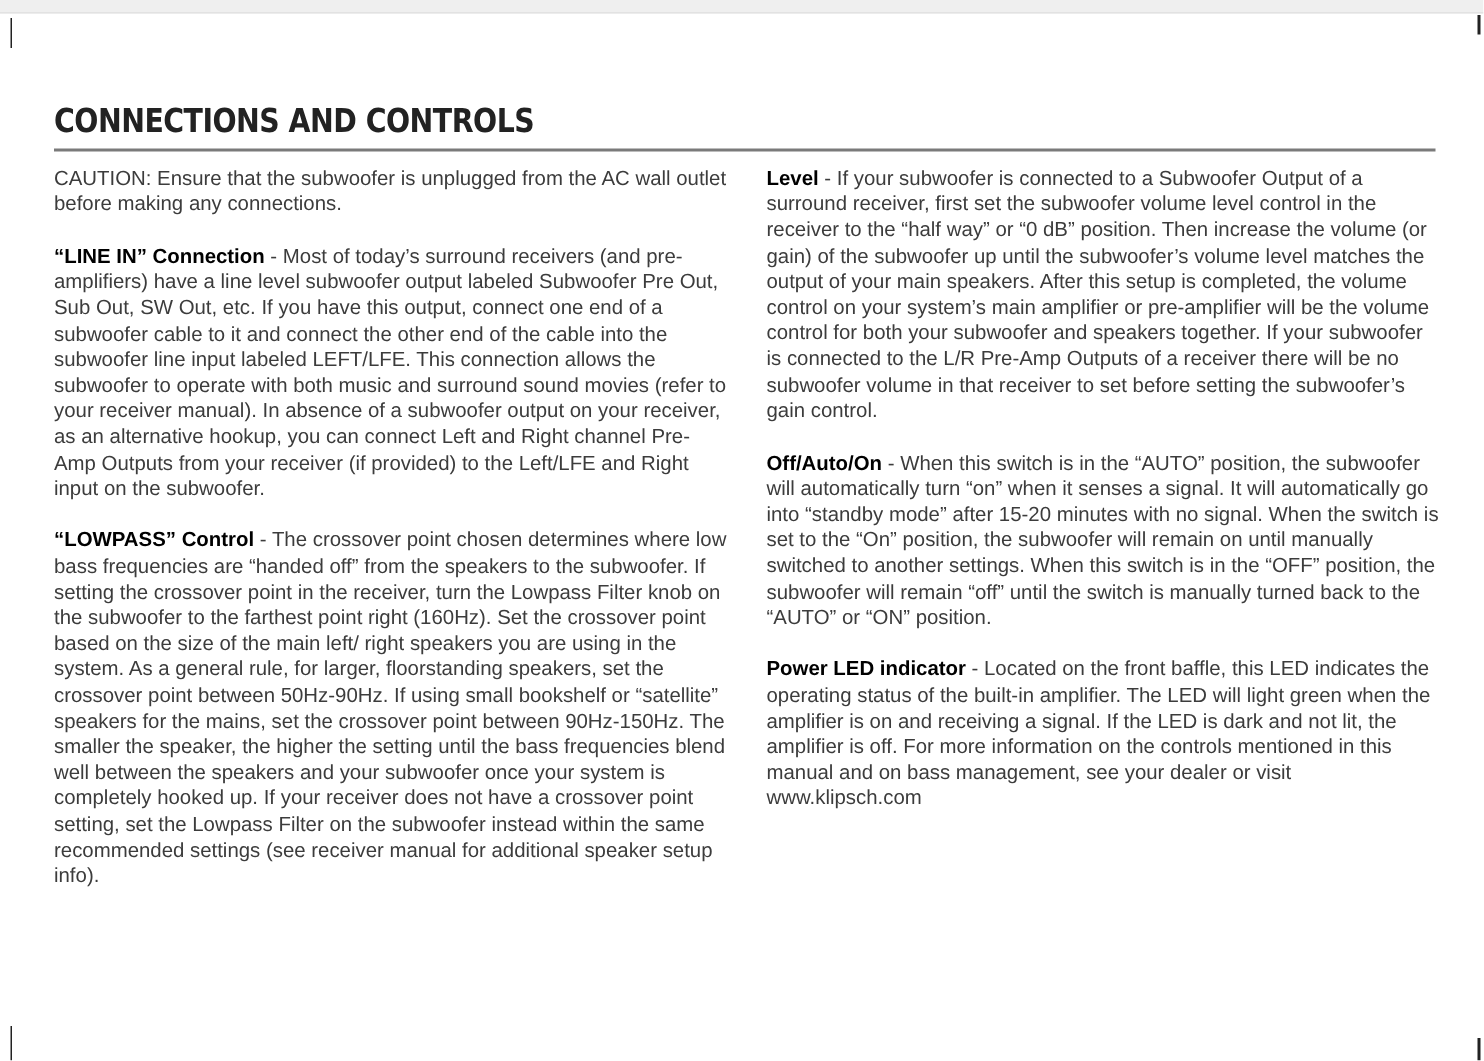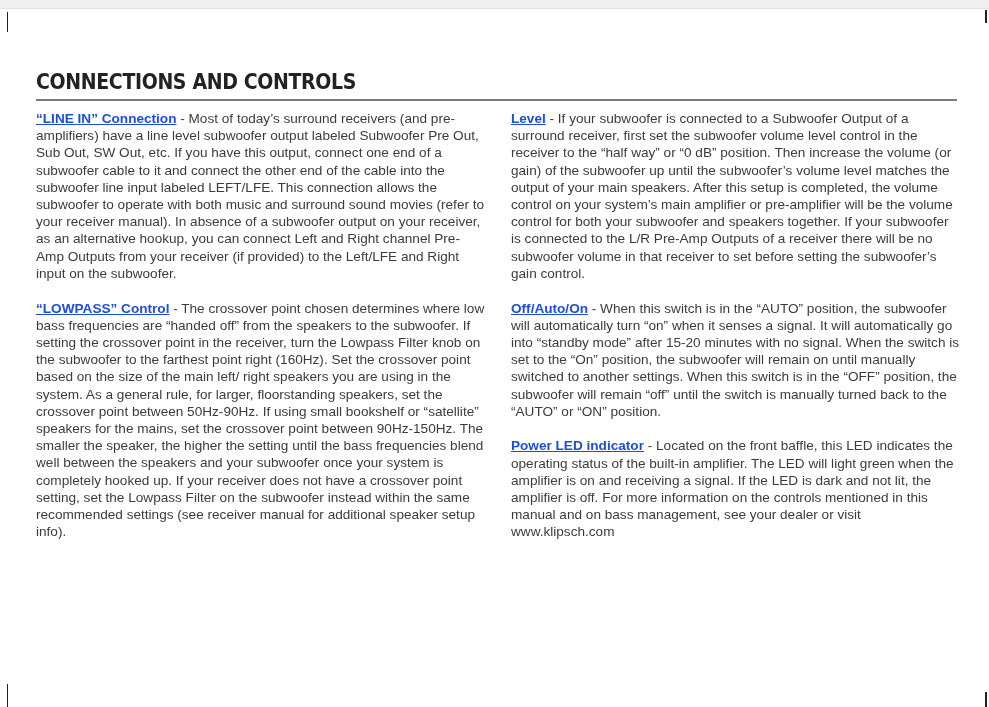--- a/index.html
+++ b/index.html
@@ -29,35 +29,36 @@
     position: absolute; left: 36px; top: 99px; width: 921px; height: 2px;
     background: #7a7a7a;
   }
   .col {
     position: absolute; top: 110px; font-size: 13.6px; line-height: 17.2px;
     color: #3c3c3c;
   }
   .col.left { left: 36px; width: 450px; }
   .col.right { left: 511px; width: 450px; }
   .col p { margin: 0 0 17.5px 0; }
-  .col b { color: #1d4ed8; font-weight: bold; text-decoration: underline; }
+  .col b { color: #000000; font-weight: bold; }
 </style>
 </head>
 <body>
 
 <div class="topbar"></div>
 <div class="crop tl"></div>
 <div class="crop tr"></div>
 <div class="crop bl"></div>
 <div class="crop br"></div>
 
 <h1 class="title">CONNECTIONS AND CONTROLS</h1>
 <div class="rule"></div>
 
 <div class="col left">
+  <p>CAUTION: Ensure that the subwoofer is unplugged from the AC wall outlet before making any connections.</p>
   <p><b>“LINE IN” Connection</b><span> - Most of today’s surround receivers (and pre-amplifiers) have a line level subwoofer output labeled Subwoofer Pre Out, Sub Out, SW Out, etc. If you have this output, connect one end of a subwoofer cable to it and connect the other end of the cable into the subwoofer line input labeled LEFT/LFE.  This connection allows the subwoofer to operate with both music and surround sound movies (refer to your receiver manual).  In absence of a subwoofer output on your receiver, as an alternative hookup, you can connect Left and Right channel Pre-Amp Outputs from your receiver (if provided) to the Left/LFE and Right input on the subwoofer.</span></p>
   <p><b>“LOWPASS” Control</b><span> - The crossover point chosen determines where low bass frequencies are “handed off” from the speakers to the subwoofer. If setting the crossover point in the receiver, turn the Lowpass Filter knob on the subwoofer to the farthest point right (160Hz).  Set the crossover point based on the size of the main left/ right speakers you are using in the system.  As a general rule, for larger, floorstanding speakers, set the crossover point between 50Hz-90Hz. If using small bookshelf or “satellite” speakers for the mains, set the crossover point between 90Hz-150Hz.  The smaller the speaker, the higher the setting until the bass frequencies blend well between the speakers and your subwoofer once your system is completely hooked up. If your receiver does not have a crossover point setting, set the Lowpass Filter on the subwoofer instead within the same recommended settings (see receiver manual for additional speaker setup info).</span></p>
 </div>
 
 <div class="col right">
   <p><b>Level</b><span> - If your subwoofer is connected to a Subwoofer Output of a surround receiver, first set the subwoofer volume level control in the receiver to the “half way” or “0 dB” position. Then increase the volume (or gain) of the subwoofer up until the subwoofer’s volume level matches the output of your main speakers.  After this setup is completed, the volume control on your system’s main amplifier or pre-amplifier will be the volume control for both your subwoofer and speakers together. If your subwoofer is connected to the L/R Pre-Amp Outputs of a receiver there will be no subwoofer volume in that receiver to set before setting the subwoofer’s gain control.</span></p>
   <p><b>Off/Auto/On</b><span> - When this switch is in the “AUTO” position, the subwoofer will automatically turn “on” when it senses a signal. It will automatically go into “standby mode” after 15-20 minutes with no signal. When the switch is set to the “On” position, the subwoofer will remain on until manually switched to another settings. When this switch is in the “OFF” position, the subwoofer will remain “off” until the switch is manually turned back to the “AUTO” or “ON” position.</span></p>
   <p><b>Power LED indicator</b><span> - Located on the front baffle, this LED indicates the operating status of the built-in amplifier. The LED will light green when the amplifier is on and receiving a signal. If the LED is dark and not lit, the amplifier is off. For more information on the controls mentioned in this manual and on bass management, see your dealer or visit www.klipsch.com</span></p>
 </div>
 

